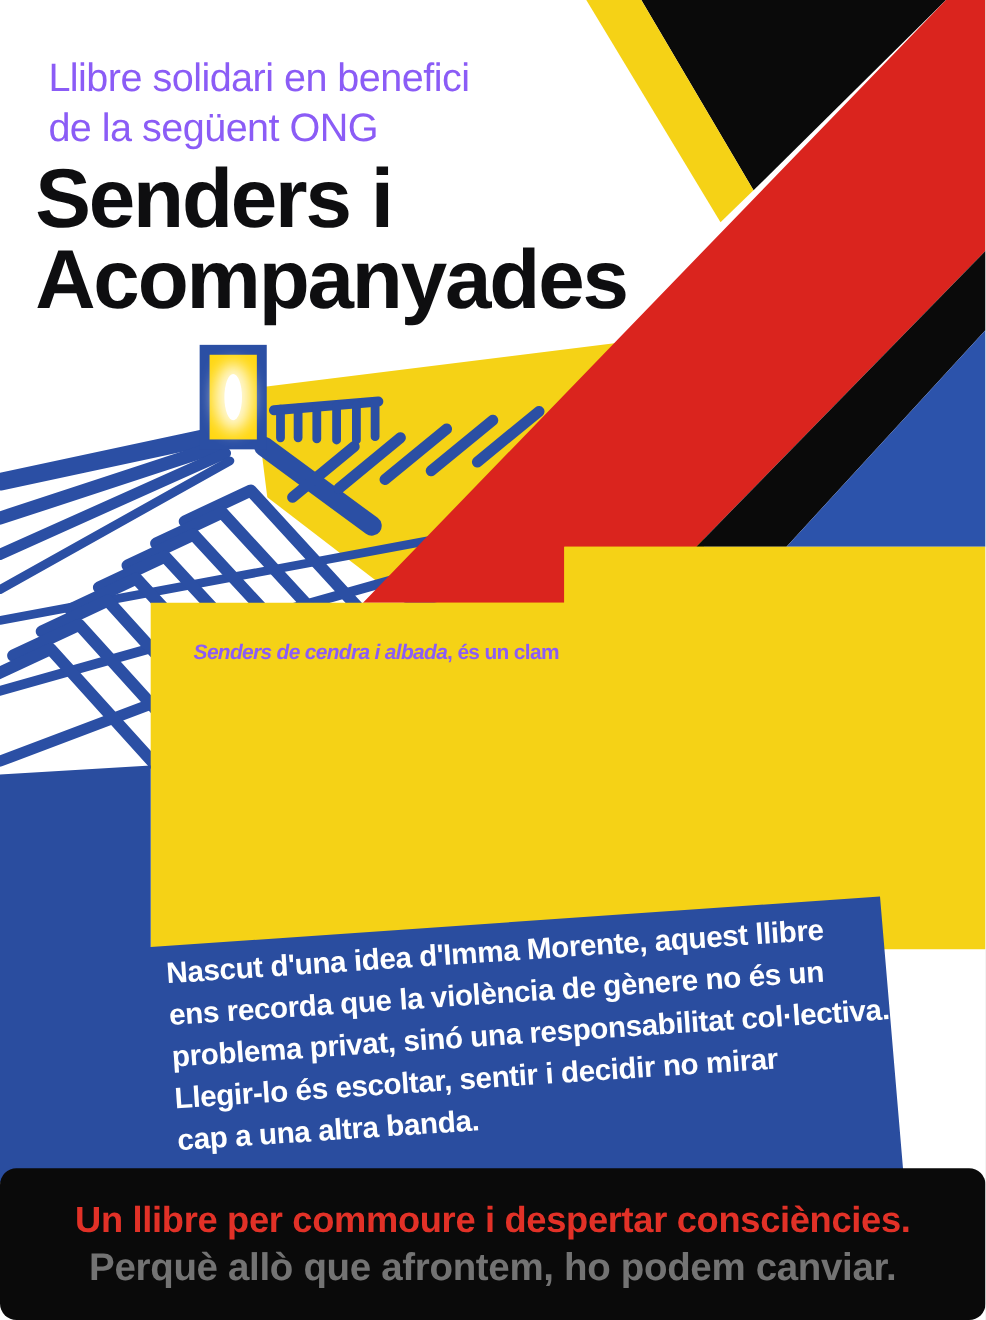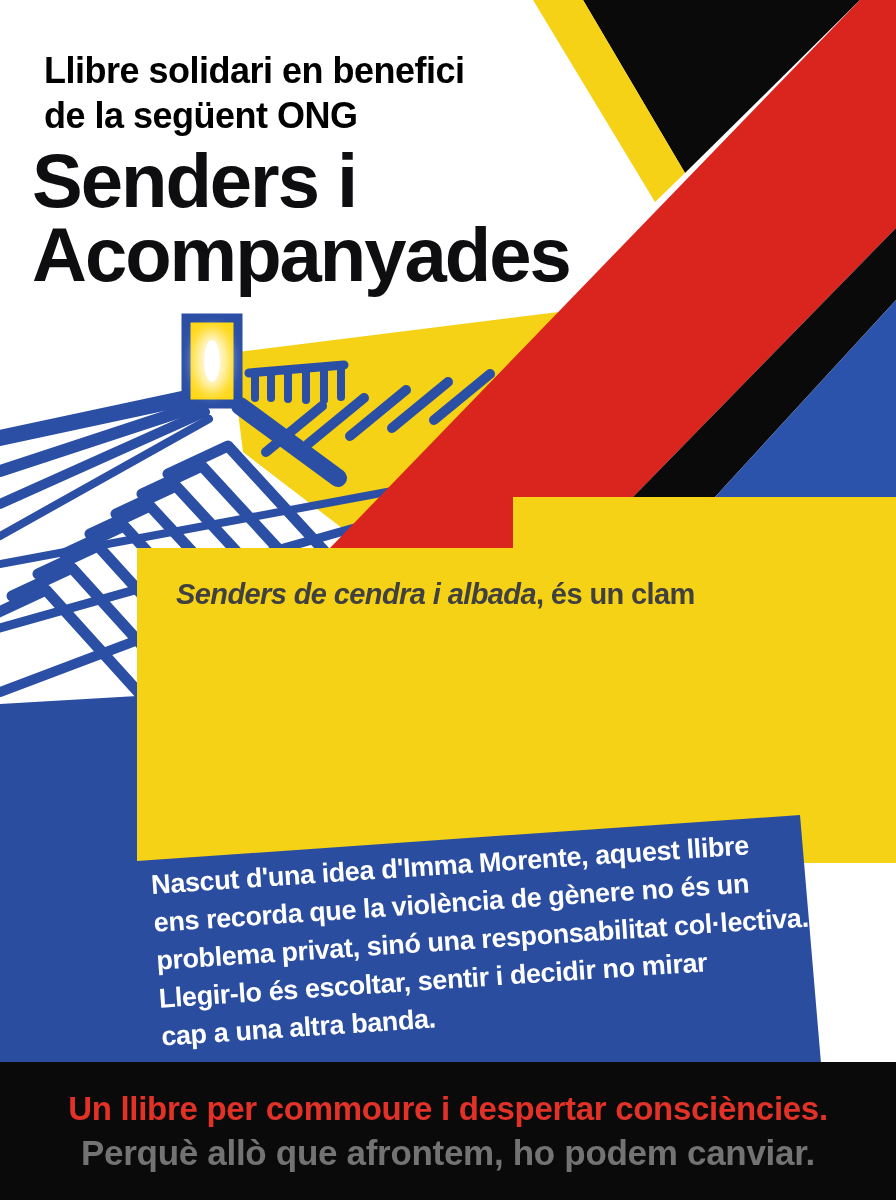--- a/index.html
+++ b/index.html
@@ -4,45 +4,45 @@
 <style>
   html,body{margin:0;padding:0;background:#e8e8e8;}
   .poster{
     position:relative;width:896px;height:1200px;background:#ffffff;
     overflow:hidden;font-family:"Liberation Sans",sans-serif;
   }
   .art{position:absolute;left:0;top:0;}
   .ink{stroke:#2b4fa4;fill:none;stroke-linecap:round;stroke-linejoin:round;}
   .eyebrow{
     position:absolute;left:44px;top:48px;
-    font-size:36px;line-height:45px;font-weight:700;letter-spacing:-0.5px;
-    color:#000000;white-space:pre-line;
+    font-size:36px;line-height:45px;font-weight:400;letter-spacing:-0.5px;
+    color:#8b5cf6;white-space:pre-line;
   }
   .title{
     position:absolute;left:32px;top:144px;
     font-size:76px;line-height:74px;font-weight:700;letter-spacing:-2px;
     color:#0e0e10;white-space:pre-line;
   }
   .yellow-note{
     position:absolute;left:176px;top:574px;width:700px;
-    font-size:29px;line-height:40px;font-weight:700;letter-spacing:-0.6px;
-    color:#404040;
+    font-size:19px;line-height:40px;font-weight:700;letter-spacing:-0.6px;
+    color:#8b5cf6;
   }
   .yellow-note .bt{font-style:italic;}
   .yellow-note .body{white-space:pre-line;}
   .blue-note{
     position:absolute;left:150px;top:866px;
     font-size:27px;line-height:38px;font-weight:700;letter-spacing:-0.4px;
     color:#ffffff;white-space:pre-line;
     transform:rotate(-3.8deg);transform-origin:0 0;
   }
   .footer{
     position:absolute;left:0;top:1062px;width:896px;height:138px;
     background:#0a0a0a;display:flex;flex-direction:column;
-    align-items:center;justify-content:center;gap:5px;
+    align-items:center;justify-content:center;gap:5px;border-radius:15px;
   }
   .footer .f1{color:#e23127;font-size:33px;font-weight:700;letter-spacing:-0.3px;}
   .footer .f2{color:#737373;font-size:35px;font-weight:700;letter-spacing:-0.3px;}
 </style>
 </head>
 <body>
 
 <div class="poster">
 
   <svg class="art" width="896" height="1200" viewBox="0 0 896 1200">

